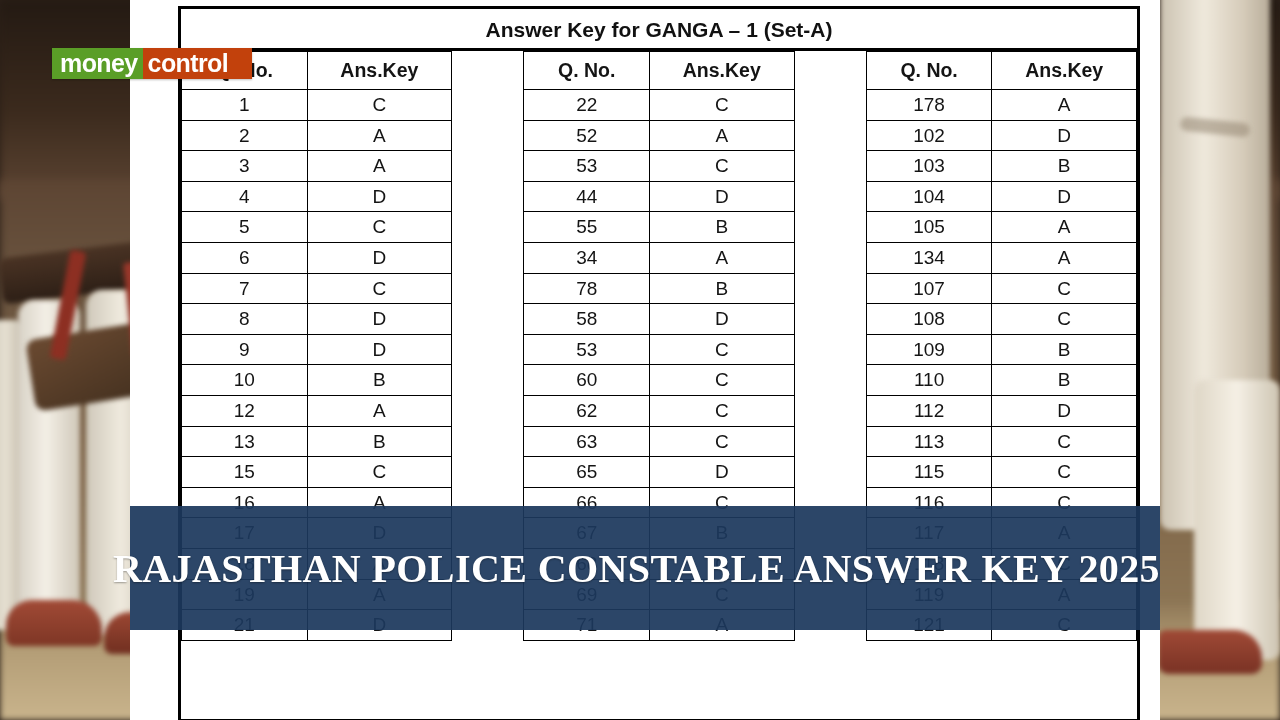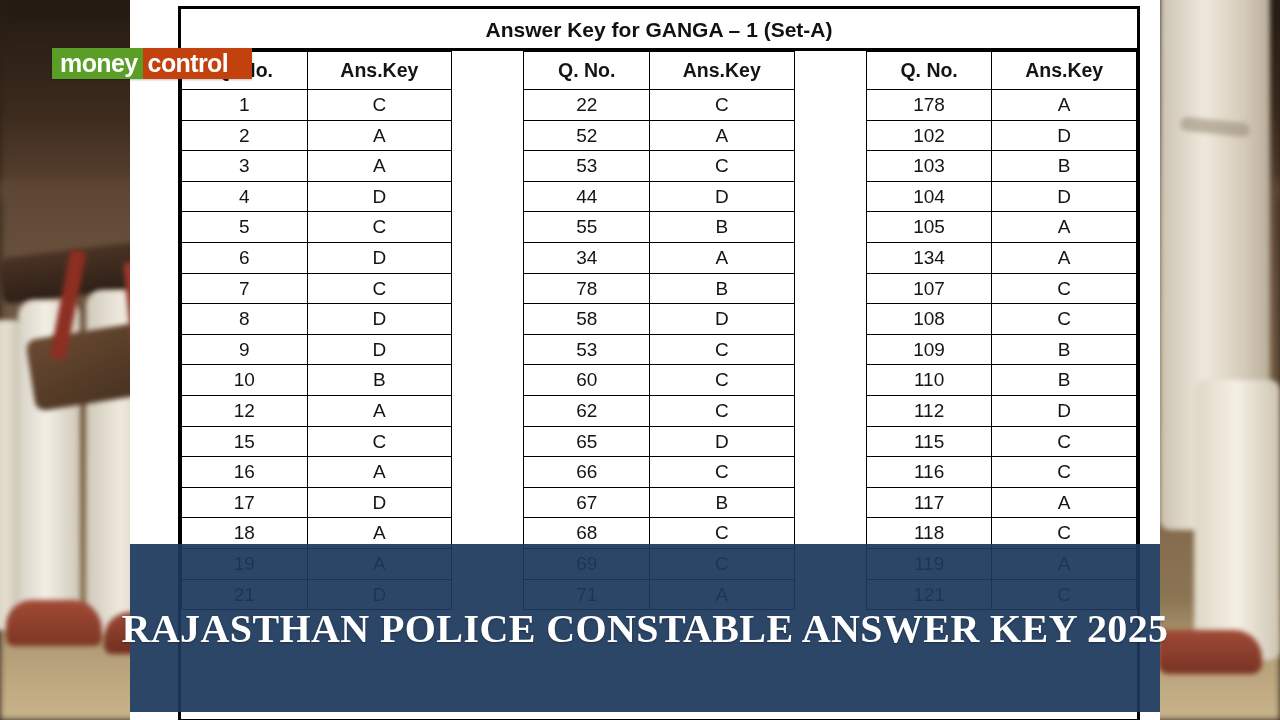--- a/index.html
+++ b/index.html
@@ -96,23 +96,23 @@
              box-shadow:0 1px 2px rgba(0,0,0,.25); }
   .mc-money, .mc-control {
     display:flex; align-items:center; padding:0 5px;
     font-size:25px; font-weight:bold; color:#fff;
     letter-spacing:-0.6px; line-height:1;
   }
   .mc-money   { background:#5a9e27; padding-left:8px; }
   .mc-control { background:#c2410c; padding-right:24px; }
 
   
-  .banner { position:absolute; left:130px; top:506px; width:1030px; height:168px;
+  .banner { position:absolute; left:130px; top:506px; width:1030px; height:124px;
             background:rgba(28,56,92,0.93); z-index:30;
-            display:flex; align-items:center; justify-content:center;margin-top:38px; }
+            display:flex; align-items:center; justify-content:flex-end; }
   .banner-text {
     font-family:"Liberation Serif", serif; font-weight:bold;
     font-size:40px; color:#ffffff; letter-spacing:.4px;
     white-space:nowrap; text-align:center;
     text-shadow:0 1px 2px rgba(0,0,0,.35);
   }
 </style>
 </head>
 <body>
 
@@ -270,20 +270,30 @@
             <td>12</td>
             <td>A</td>
             <td class="spacer"></td>
             <td>62</td>
             <td>C</td>
             <td class="spacer"></td>
             <td>112</td>
             <td>D</td>
           </tr>
           <tr>
+            <td>13</td>
+            <td>B</td>
+            <td class="spacer"></td>
+            <td>63</td>
+            <td>C</td>
+            <td class="spacer"></td>
+            <td>113</td>
+            <td>C</td>
+          </tr>
+          <tr>
             <td>15</td>
             <td>C</td>
             <td class="spacer"></td>
             <td>65</td>
             <td>D</td>
             <td class="spacer"></td>
             <td>115</td>
             <td>C</td>
           </tr>
           <tr>

